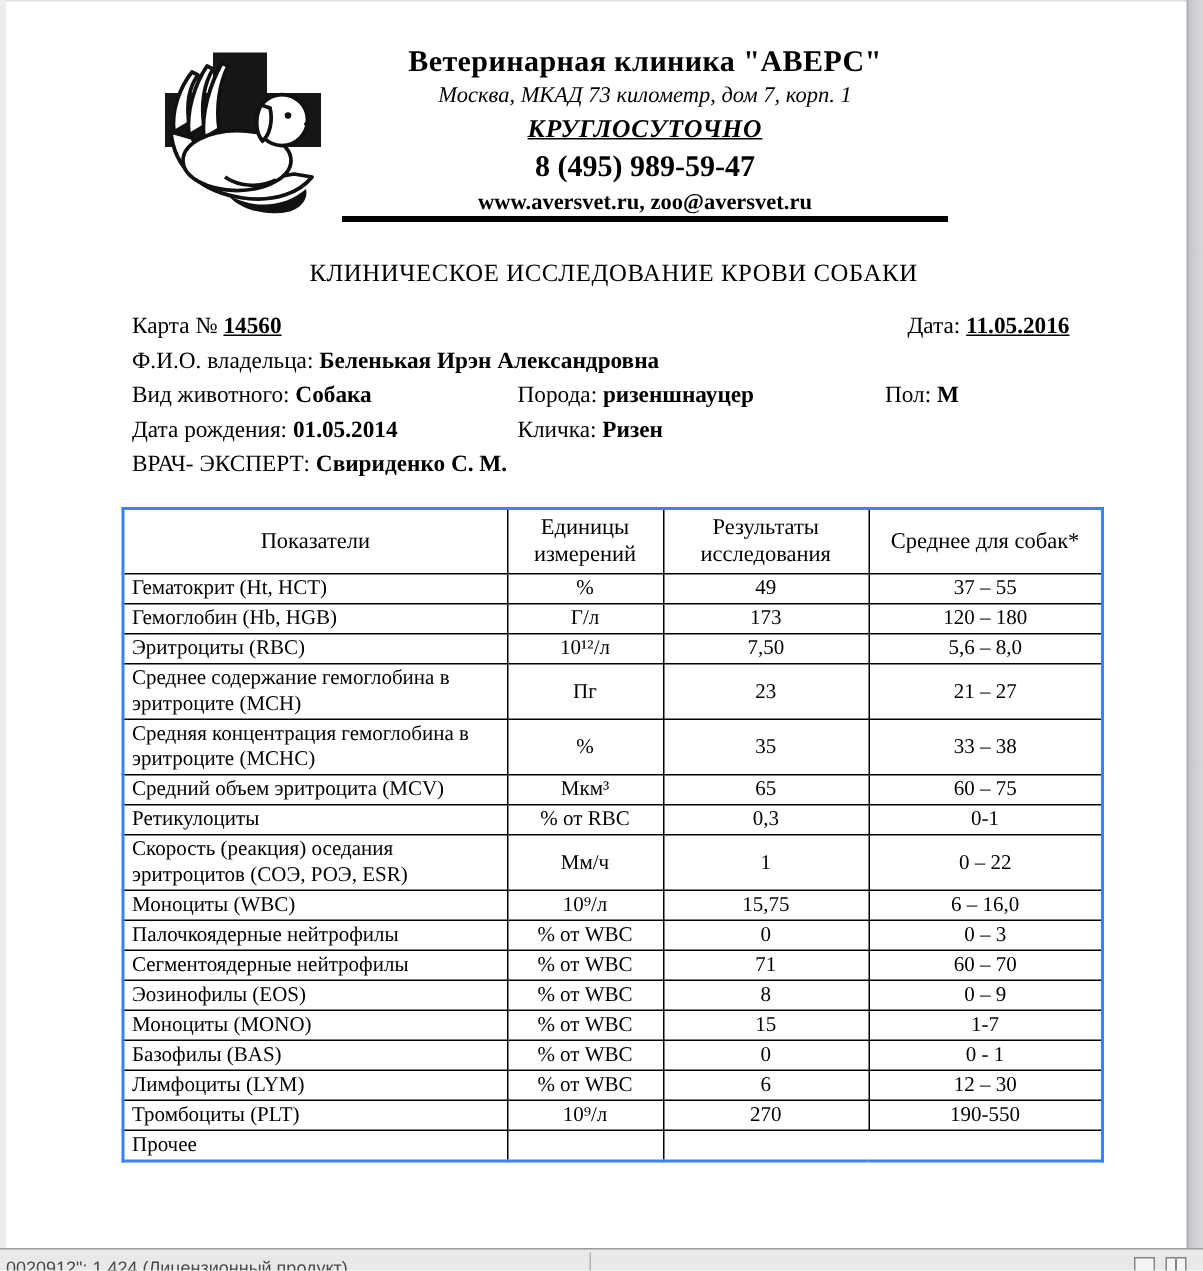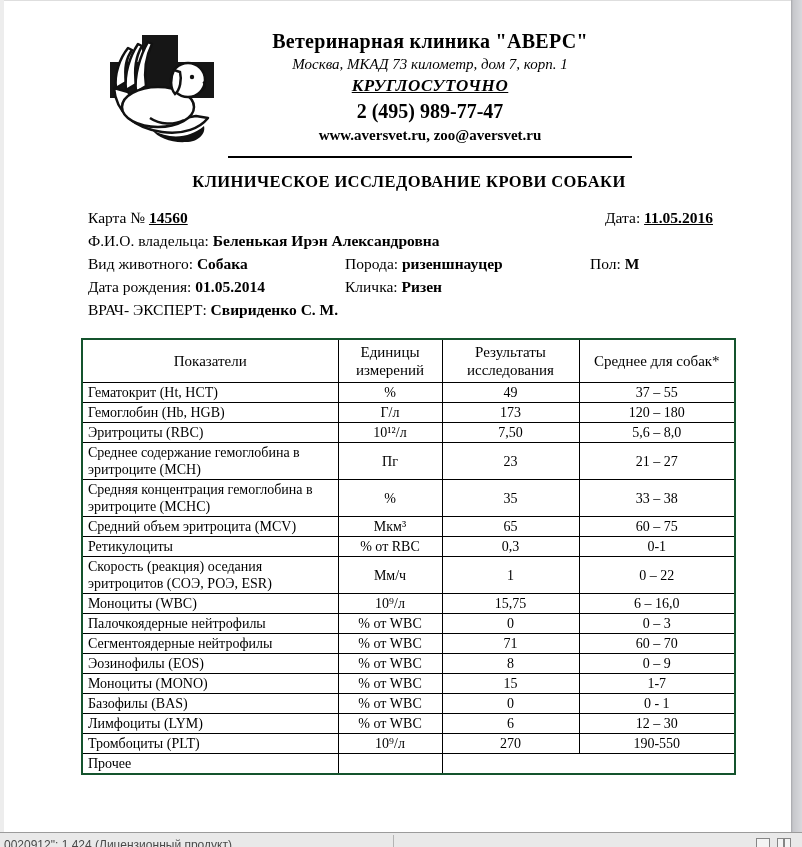--- a/index.html
+++ b/index.html
@@ -31,36 +31,36 @@
   
   .doc { position:absolute; left:0; top:0; width:790px; }
   .header { position:relative; height:122px; margin-top:28px; }
   .logo { position:absolute; left:100px; top:2px; width:122px; height:113px; }
   .clinic-block { position:absolute; left:228px; top:2px; width:404px; text-align:center; }
   .clinic-name    { font-size:20px; font-weight:bold; letter-spacing:.3px; }
   .clinic-address { font-size:15px; font-style:italic; margin-top:3px; }
   .clinic-hours   { font-size:17px; font-weight:bold; font-style:italic; text-decoration:underline;
                     margin-top:3px; letter-spacing:.6px; }
   .clinic-phone   { font-size:20px; font-weight:bold; margin-top:4px; }
-  .clinic-web     { font-size:15px; font-weight:bold; margin-top:4px; padding-bottom:12px;
-                    border-bottom:2px solid #000000; }
-
-  .doc-title { margin:22px 60px 0 88px; text-align:center; font-weight:bold;
+  .clinic-web     { font-size:15px; font-weight:bold; margin-top:4px; padding-bottom:0;
+                    border-bottom:4px solid #000000; }
+
+  .doc-title { margin:22px 60px 0 88px; text-align:center; font-weight:normal;
                font-size:16.5px; letter-spacing:.4px; }
 
   .info { margin:17px 8px 0 88px; font-size:15.5px; }
   .iline { position:relative; height:23px; white-space:nowrap; }
   .val { font-weight:bold; }
   .und { text-decoration:underline; }
   .pos-c2 { position:absolute; left:257px; }
   .pos-c3 { position:absolute; left:502px; }
   .pos-date { position:absolute; left:517px; }
 
   table.results { margin:14px 0 12px 81px; width:653px; border-collapse:collapse;
-                  border:2px solid #14532d; table-layout:fixed; }
+                  border:2px solid #3b82f6; table-layout:fixed; }
   .results th { border:1px solid #000; font-weight:normal; font-size:15px;
                 line-height:18px; padding:3px 3px; text-align:center; vertical-align:middle; }
   .results td { border:1px solid #000; font-size:14px; line-height:17px;
                 padding:1px 5px; vertical-align:middle; text-align:center; }
   .results td.c-name { text-align:left; }
   .abbr { font-weight:normal; }
 </style>
 </head>
 <body>
 
@@ -85,21 +85,21 @@
         </g>
         <circle cx="92" cy="47" r="2.2" fill="#111111"></circle>
         <path d="M103,52 C 106,54 106,58 102,60" fill="none" stroke="#111111" stroke-width="2"></path>
         <path d="M50,88 C 60,95 74,95 84,90" fill="none" stroke="#111111" stroke-width="2.5"></path>
       </svg>
     </div>
     <div class="clinic-block">
       <div class="clinic-name">Ветеринарная клиника "АВЕРС"</div>
       <div class="clinic-address">Москва, МКАД 73 километр, дом 7, корп. 1</div>
       <div class="clinic-hours">КРУГЛОСУТОЧНО</div>
-      <div class="clinic-phone">2 (495) 989-77-47</div>
+      <div class="clinic-phone">8 (495) 989-59-47</div>
       <div class="clinic-web">www.aversvet.ru, zoo@aversvet.ru</div>
     </div>
   </div>
 
   <div class="doc-title">КЛИНИЧЕСКОЕ ИССЛЕДОВАНИЕ КРОВИ СОБАКИ</div>
 
   <div class="info">
     <div class="iline">
       <span>Карта №</span>
       <span class="val und">14560</span>

